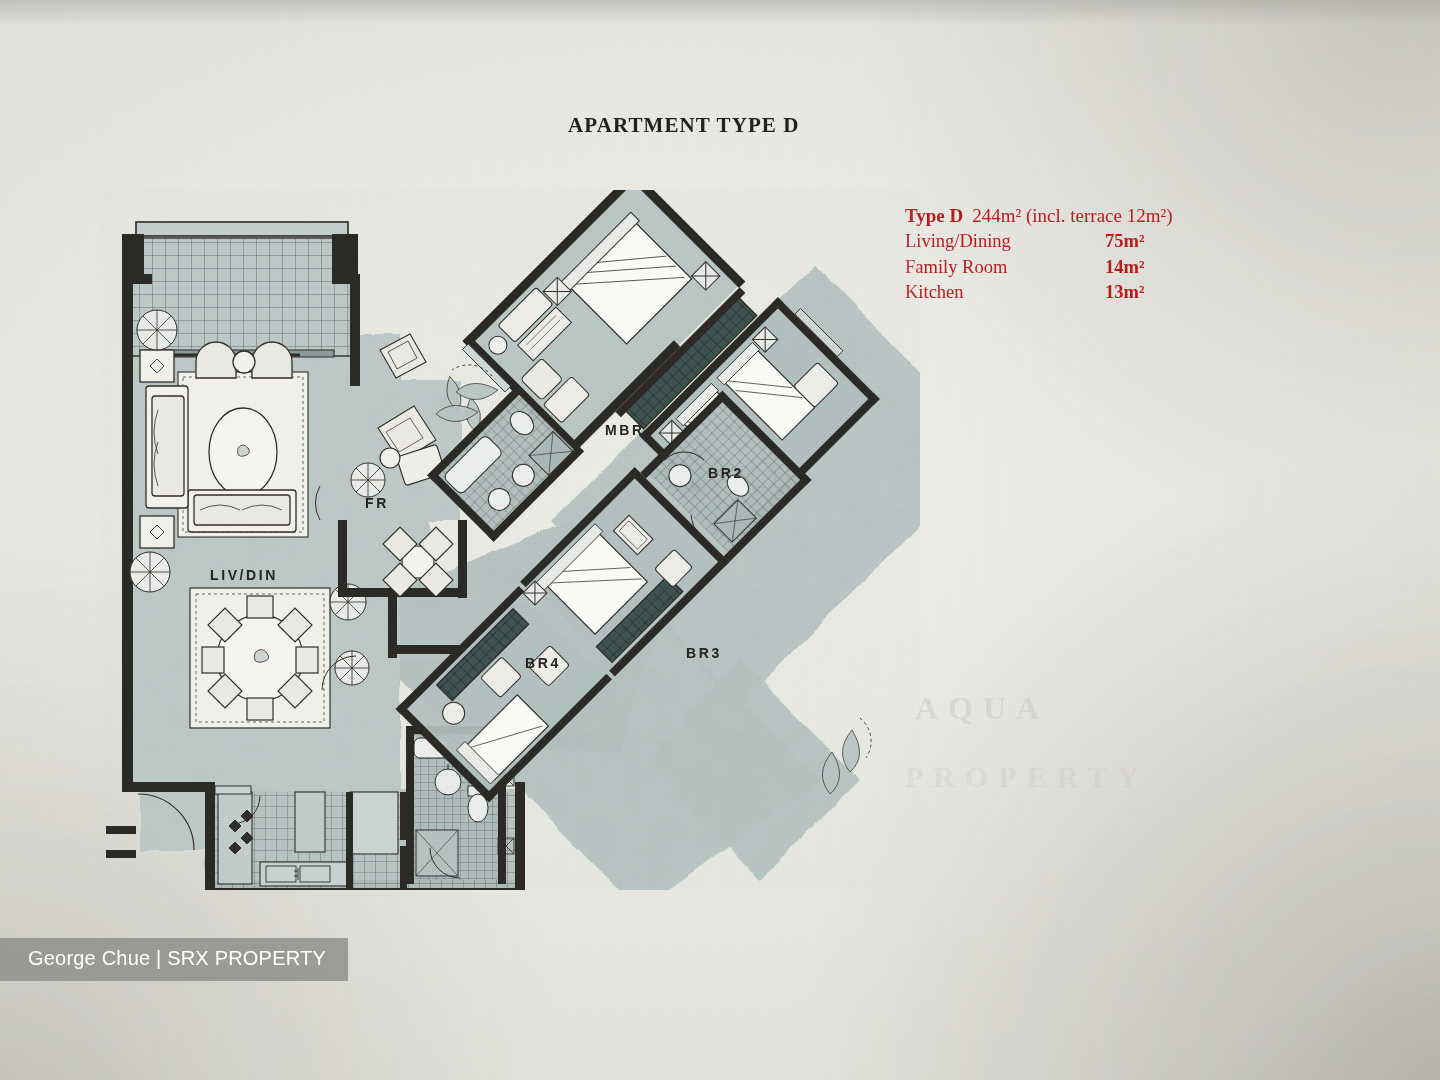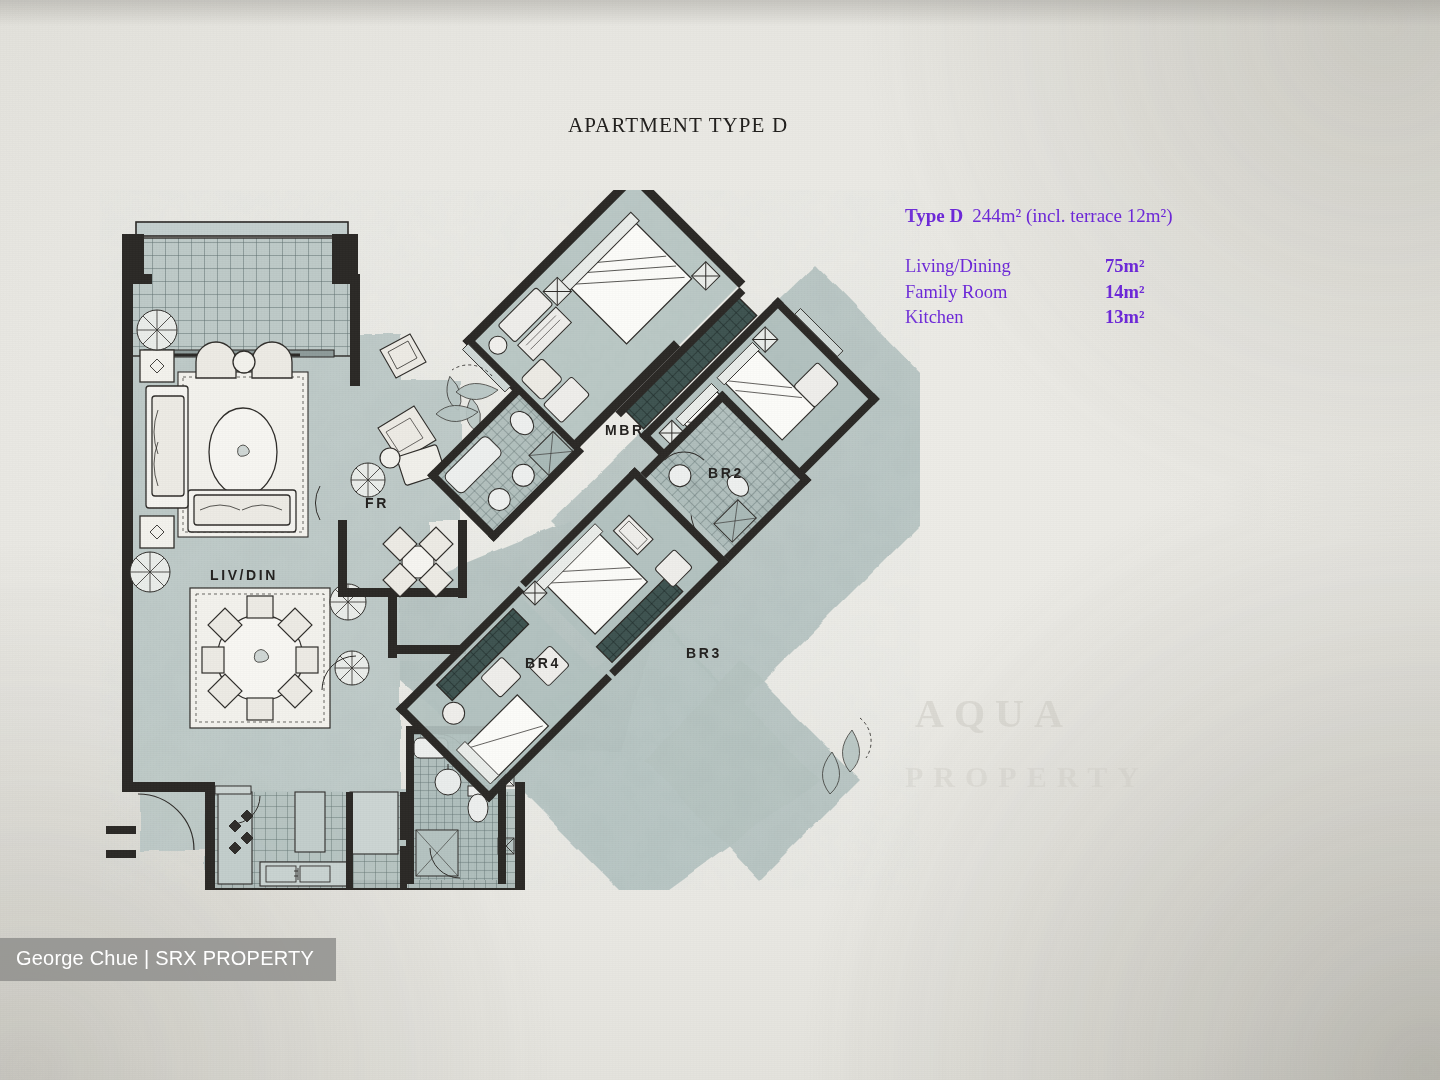--- a/index.html
+++ b/index.html
@@ -33,60 +33,60 @@
   #grain{
     position:absolute;inset:0;pointer-events:none;opacity:.30;
     background-image:
       repeating-linear-gradient(0deg, rgba(0,0,0,.035) 0 1px, rgba(255,255,255,.03) 1px 2px),
       repeating-linear-gradient(90deg, rgba(0,0,0,.025) 0 1px, rgba(255,255,255,.02) 1px 3px);
   }
 
   
   #title{
     position:absolute;left:568px;top:113px;
-    font-weight:normal;font-size:21px;letter-spacing:1.1px;
+    font-weight:bold;font-size:21px;letter-spacing:1.1px;
     color:#22201e;font-family:"Liberation Serif",serif;
   }
 
   
-  #schedule{position:absolute;left:905px;top:205px;color:#6d28d9;}
+  #schedule{position:absolute;left:905px;top:205px;color:#b91c1c;}
   #sched-head{font-size:19px;white-space:nowrap;}
   #sched-head .tt{font-weight:bold;}
   #sched-head .ta{font-weight:normal;margin-left:9px;}
-  #sched-rows{margin-top:27px;}
+  #sched-rows{margin-top:2px;}
   .srow{display:flex;font-size:18.5px;line-height:25.5px;white-space:nowrap;}
   .srow .lbl{width:200px;}
   .srow .val{font-weight:bold;}
 
   
   .ghost{
     position:absolute;color:#cfcdc6;font-weight:bold;
     letter-spacing:10px;opacity:.55;user-select:none;
   }
 
   
   #watermark{
     position:absolute;left:0;top:938px;
     background:rgba(140,140,138,.82);
-    padding:9px 22px 11px 16px;
+    padding:9px 22px 11px 28px;
     color:#fff;font-family:"Liberation Sans",sans-serif;
     font-size:20px;letter-spacing:.2px;
   }
 
   
   #plan{position:absolute;left:100px;top:190px;width:820px;height:700px;}
   #plan svg{display:block;}
 </style>
 </head>
 <body>
 
 <div id="paper"></div>
 <div id="curl"></div>
 
-<div class="ghost" style="left:915px;top:690px;font-size:40px;">AQUA</div>
+<div class="ghost" style="left:915px;top:690px;font-size:32px;">AQUA</div>
 <div class="ghost" style="left:905px;top:760px;font-size:30px;opacity:.4;">PROPERTY</div>
 
 <div id="title">APARTMENT TYPE D</div>
 
 <div id="schedule">
   <div id="sched-head">
     <span class="tt">Type D</span><span class="ta">244m² (incl. terrace 12m²)</span>
   </div>
   <div id="sched-rows">
     <div class="srow">

